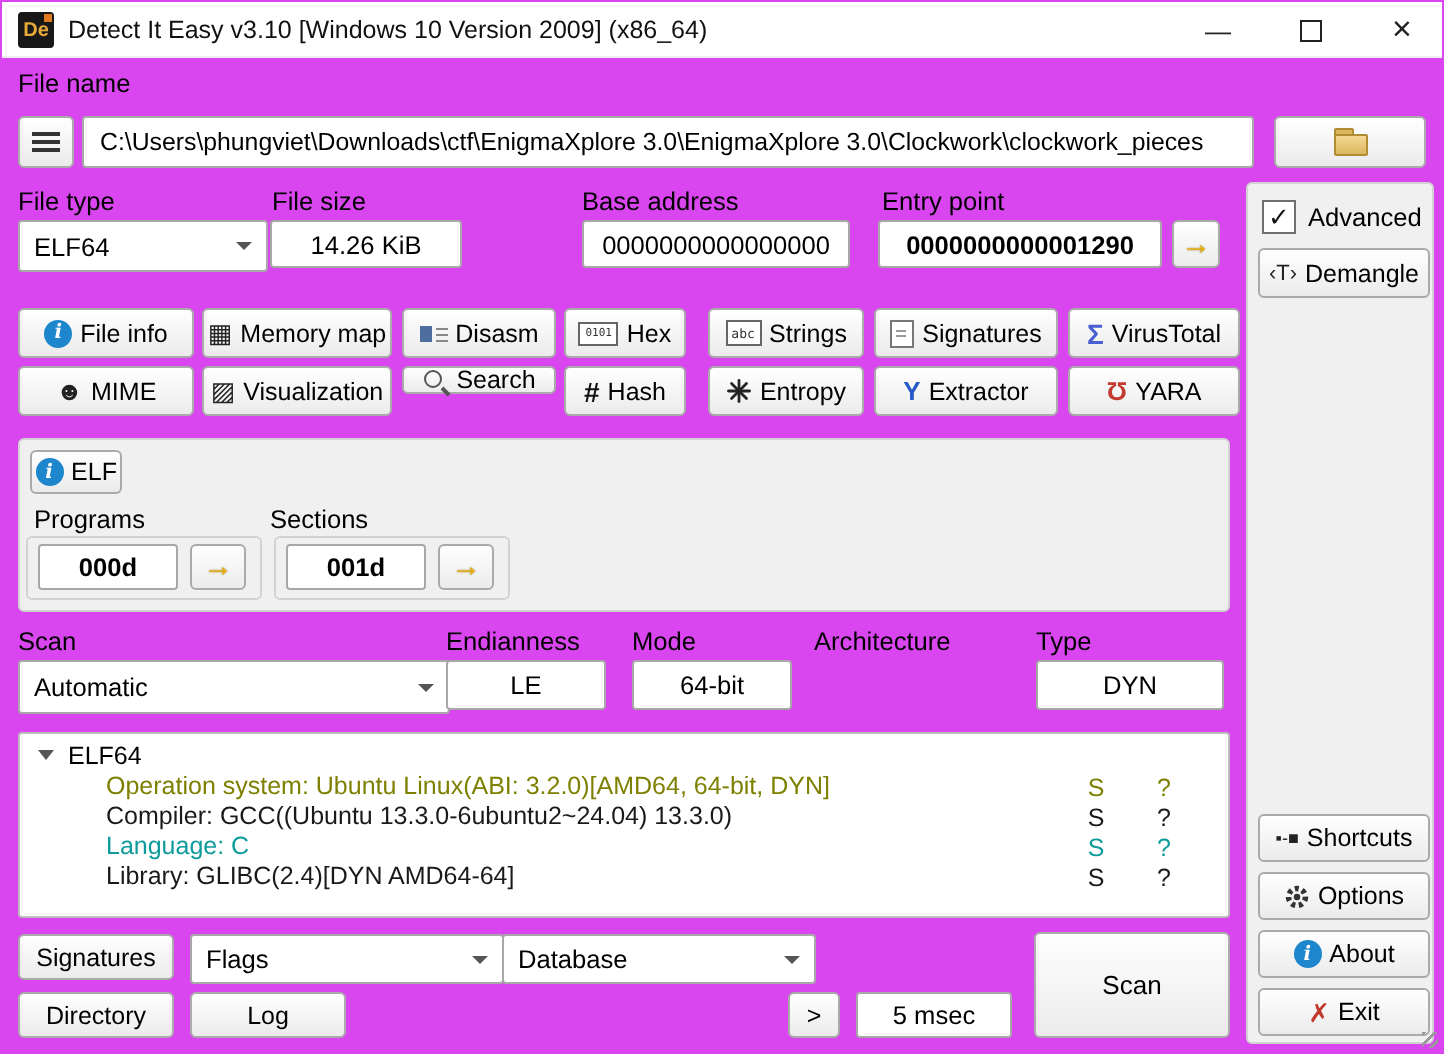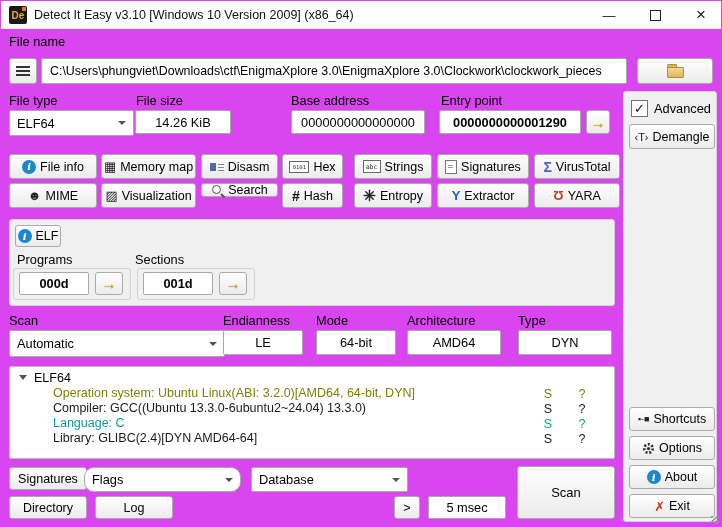--- a/index.html
+++ b/index.html
@@ -227,21 +227,20 @@
   <div class="abs lbl" style="left:315px;top:312px;">Mode</div>
   <div class="abs lbl" style="left:406px;top:312px;">Architecture</div>
   <div class="abs lbl" style="left:517px;top:312px;">Type</div>
 
   <div class="combo" style="left:8px;top:329px;width:207px;height:25px;">
     <span>Automatic</span>
     <span class="caret"></span>
   </div>
   <div class="abs field" style="left:222px;top:329px;width:80px;height:25px;">LE</div>
   <div class="abs field" style="left:315px;top:329px;width:80px;height:25px;">64-bit</div>
-  <div class="abs field" style="left:406px;top:329px;width:94px;height:25px;">AMD64</div>
   <div class="abs field" style="left:517px;top:329px;width:94px;height:25px;">DYN</div>
 
   <div class="abs results" style="left:8px;top:365px;width:606px;height:93px;">
     <div class="tree-row" style="left:9px;top:3px;gap:7px;">
       <span class="tri-down"></span>
       <span>ELF64</span>
     </div>
     <div class="tree-row" style="left: 43px; top: 18px; color: rgb(125, 128, 0);">
       <span>Operation system: Ubuntu Linux(ABI: 3.2.0)[AMD64, 64-bit, DYN]</span>
     </div>
@@ -263,21 +262,21 @@
     <div class="tree-row" style="left: 43px; top: 63px; color: rgb(26, 26, 26);">
       <span>Library: GLIBC(2.4)[DYN AMD64-64]</span>
     </div>
     <span class="scol" style="left: 528px; top: 65px; color: rgb(26, 26, 26);">S</span>
     <span class="scol" style="left: 562px; top: 65px; color: rgb(26, 26, 26);">?</span>
   </div>
 
   <div class="abs btn" style="left:8px;top:466px;width:78px;height:23px;">
     <span>Signatures</span>
   </div>
-  <div class="combo" style="left:83px;top:466px;width:148px;height:23px;border-radius:10px;">
+  <div class="combo" style="left:94px;top:466px;width:148px;height:23px;">
     <span>Flags</span>
     <span class="caret"></span>
   </div>
   <div class="combo" style="left:250px;top:466px;width:148px;height:23px;">
     <span>Database</span>
     <span class="caret"></span>
   </div>
   <div class="abs btn" style="left:8px;top:495px;width:78px;height:23px;">
     <span>Directory</span>
   </div>

